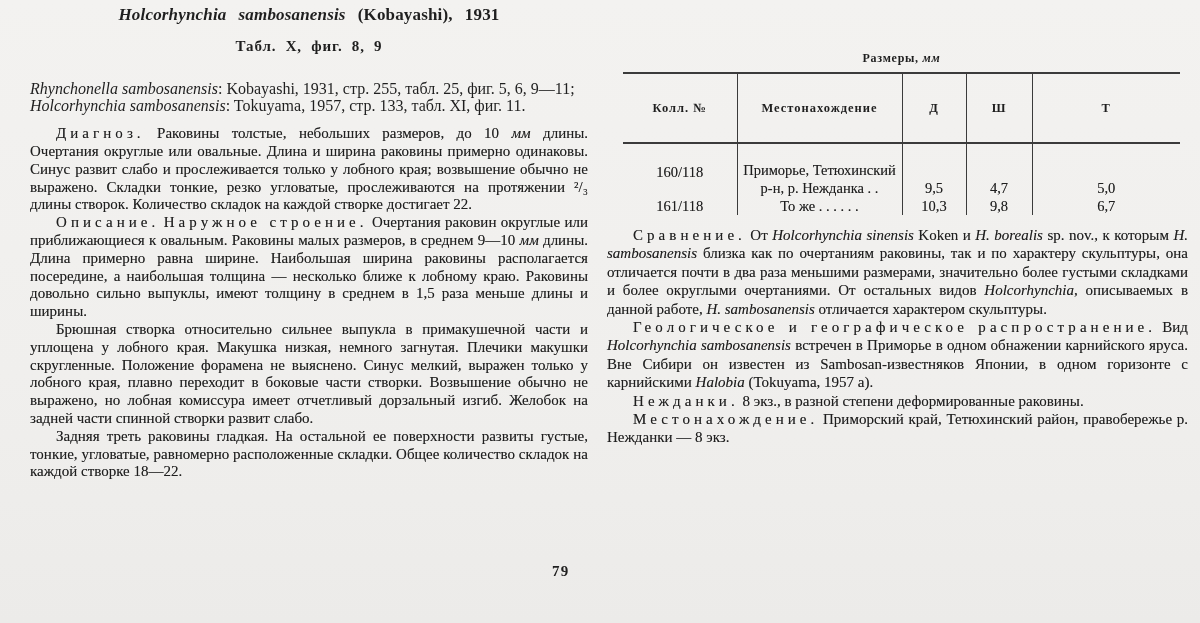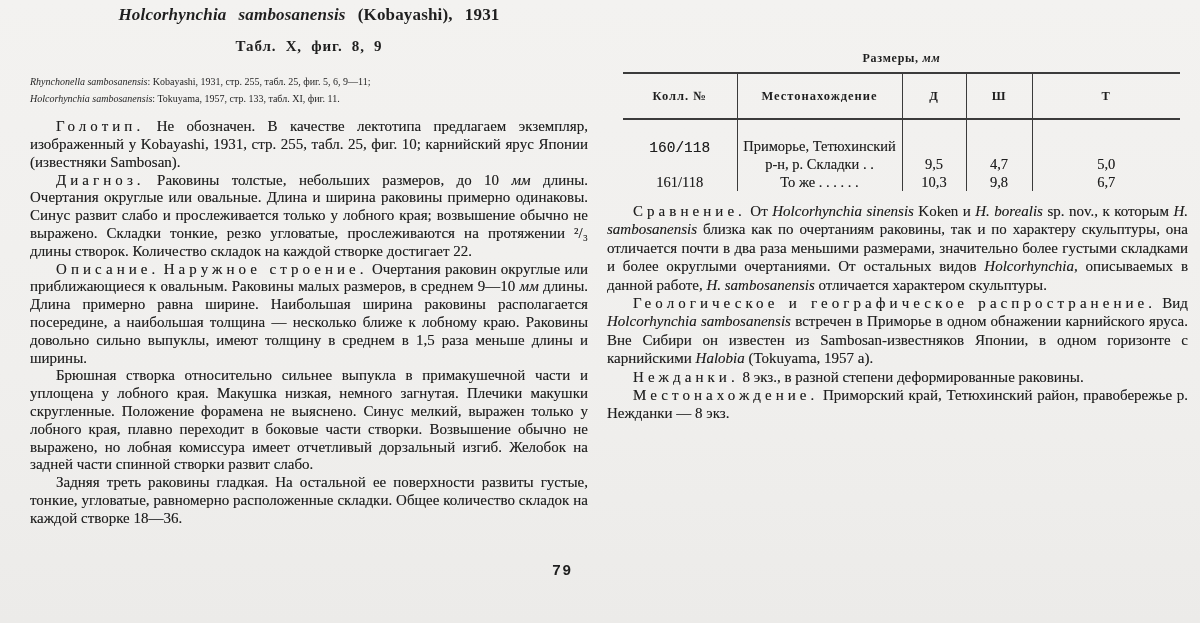--- a/index.html
+++ b/index.html
@@ -18,21 +18,21 @@
   .col-right{position:absolute;left:607px;top:42px;width:581px;}
 
   .title{
     margin:0;text-align:center;font-size:17px;font-weight:bold;
     word-spacing:.45em;letter-spacing:.01em;
   }
   .plate{
     text-align:center;font-weight:bold;font-size:15px;margin-top:13px;
     letter-spacing:.06em;word-spacing:.3em;
   }
-  .synonymy{margin-top:19px;font-size:10px;line-height:16.6px;}
+  .synonymy{margin-top:26px;font-size:16px;line-height:16.6px;}
   .synonymy p{margin:0;}
 
   .body-block{margin-top:11px;}
   p.body{
     margin:0;font-size:15px;line-height:17.8px;
     text-align:justify;text-indent:26px;
     text-shadow:0 0 .4px rgba(20,20,20,.45);
   }
   .col-right p.body{line-height:18.4px;}
 
@@ -44,55 +44,54 @@
     font-size:12px;font-weight:bold;letter-spacing:.06em;
   }
   table.sizes{
     border-collapse:collapse;table-layout:fixed;
     width:557px;margin:6px 0 0 16px;
     border-top:2px solid #3b3b3b;
   }
   table.sizes th{
     border-bottom:2px solid #3b3b3b;
     height:44px;font-size:12.5px;font-weight:bold;
-    letter-spacing:.08em;padding:0 2px;vertical-align:middle;
+    letter-spacing:.08em;padding:12px 2px;vertical-align:middle;
   }
   table.sizes th+th, table.sizes td+td{border-left:1px solid #3b3b3b;}
   table.sizes td{
     text-align:center;font-size:14.5px;line-height:18px;
     padding:0 2px;vertical-align:middle;
     text-shadow:0 0 .4px rgba(20,20,20,.45);
   }
   tr.r0 td{vertical-align:bottom;padding-top:17px;}
-  tr.r0 td.coll{vertical-align:top;padding-top:19px;font-family:Liberation Mono, monospace;}
+  tr.r0 td.coll{vertical-align:top;padding-top:19px;}
   tr.rlast td{padding-bottom:7px;}
   td.loc{white-space:pre-line;}
   .page-number{
     position:absolute;left:552px;top:563px;
-    font-size:15px;font-weight:bold;letter-spacing:.08em;font-family:Liberation Mono, monospace;
+    font-size:15px;font-weight:bold;letter-spacing:.08em;
   }
 </style>
 </head>
 <body>
 
 <div class="page">
 
   <div class="col-left">
     <h1 class="title"><span class="run-i">Holcorhynchia sambosanensis</span><span> (Kobayashi), 1931</span></h1>
     <div class="plate">Табл. X, фиг. 8, 9</div>
     <div class="synonymy">
       <p><span class="run-i">Rhynchonella sambosanensis</span><span>: Kobayashi, 1931, стр. 255, табл. 25, фиг. 5, 6, 9—11;</span></p>
       <p><span class="run-i">Holcorhynchia sambosanensis</span><span>: Tokuyama, 1957, стр. 133, табл. XI, фиг. 11.</span></p>
     </div>
     <div class="body-block">
-      <p class="body"><span class="run-sp">Голотип.</span><span> Не обозначен. В качестве лектотипа предлагаем экземпляр, изображенный у Kobayashi, 1931, стр. 255, табл. 25, фиг. 10; карнийский ярус Японии (известняки Sambosan).</span></p>
       <p class="body"><span class="run-sp">Диагноз.</span><span> Раковины толстые, небольших размеров, до 10 </span><span class="run-i">мм</span><span> длины. Очертания округлые или овальные. Длина и ширина раковины примерно одинаковы. Синус развит слабо и прослеживается только у лобного края; возвышение обычно не выражено. Складки тонкие, резко угловатые, прослеживаются на протяжении ²/₃ длины створок. Количество складок на каждой створке достигает 22.</span></p>
       <p class="body"><span class="run-sp">Описание.</span><span> </span><span class="run-sp">Наружное строение.</span><span> Очертания раковин округлые или приближающиеся к овальным. Раковины малых размеров, в среднем 9—10 </span><span class="run-i">мм</span><span> длины. Длина примерно равна ширине. Наибольшая ширина раковины располагается посередине, а наибольшая толщина — несколько ближе к лобному краю. Раковины довольно сильно выпуклы, имеют толщину в среднем в 1,5 раза меньше длины и ширины.</span></p>
       <p class="body"><span>Брюшная створка относительно сильнее выпукла в примакушечной части и уплощена у лобного края. Макушка низкая, немного загнутая. Плечики макушки скругленные. Положение форамена не выяснено. Синус мелкий, выражен только у лобного края, плавно переходит в боковые части створки. Возвышение обычно не выражено, но лобная комиссура имеет отчетливый дорзальный изгиб. Желобок на задней части спинной створки развит слабо.</span></p>
-      <p class="body"><span>Задняя треть раковины гладкая. На остальной ее поверхности развиты густые, тонкие, угловатые, равномерно расположенные складки. Общее количество складок на каждой створке 18—36.</span></p>
+      <p class="body"><span>Задняя треть раковины гладкая. На остальной ее поверхности развиты густые, тонкие, угловатые, равномерно расположенные складки. Общее количество складок на каждой створке 18—22.</span></p>
     </div>
   </div>
 
   <div class="col-right">
 
     <div class="tbl-caption"><span>Размеры, </span><span class="run-i">мм</span></div>
 
     <table class="sizes">
       <colgroup>
         <col style="width:114px">
@@ -107,21 +106,21 @@
           <th>Местонахождение</th>
           <th>Д</th>
           <th>Ш</th>
           <th>Т</th>
         </tr>
       </thead>
       <tbody>
         <tr class="r0">
           <td class="coll">160/118</td>
           <td class="loc">Приморье, Тетюхинский
-р-н, р. Складки . .</td>
+р-н, р. Нежданка . .</td>
           <td class="num">9,5</td>
           <td class="num">4,7</td>
           <td class="num">5,0</td>
         </tr>
         <tr>
           <td class="coll">161/118</td>
           <td class="loc">То же  . . . . . .</td>
           <td class="num">10,3</td>
           <td class="num">9,8</td>
           <td class="num">6,7</td>

